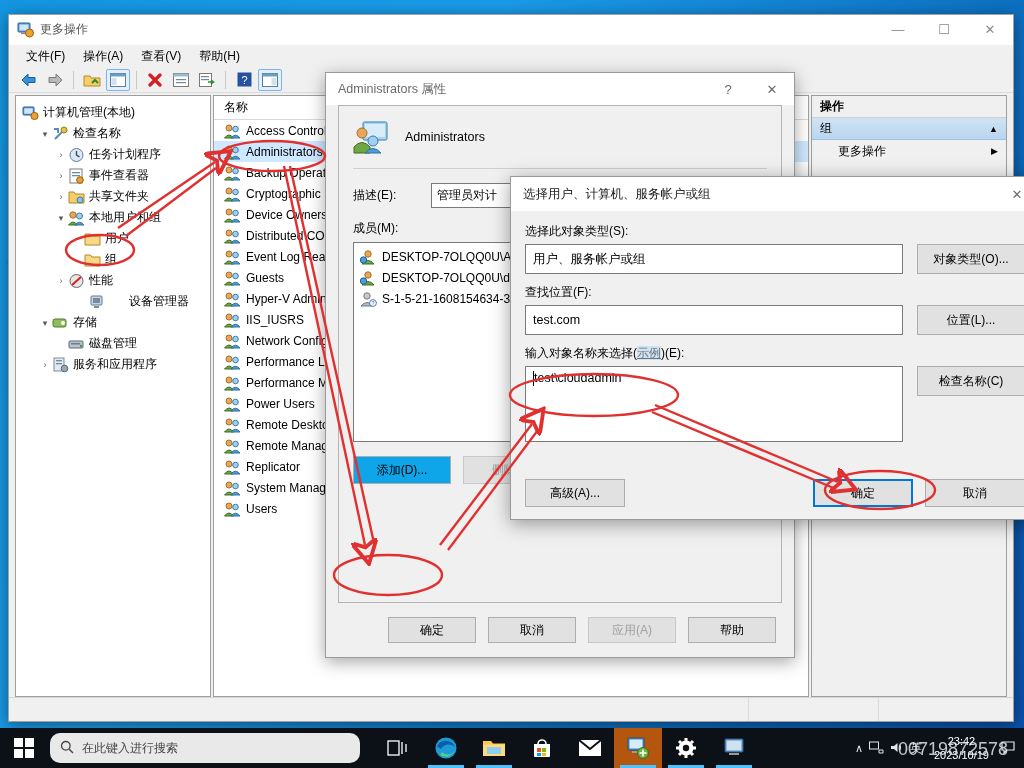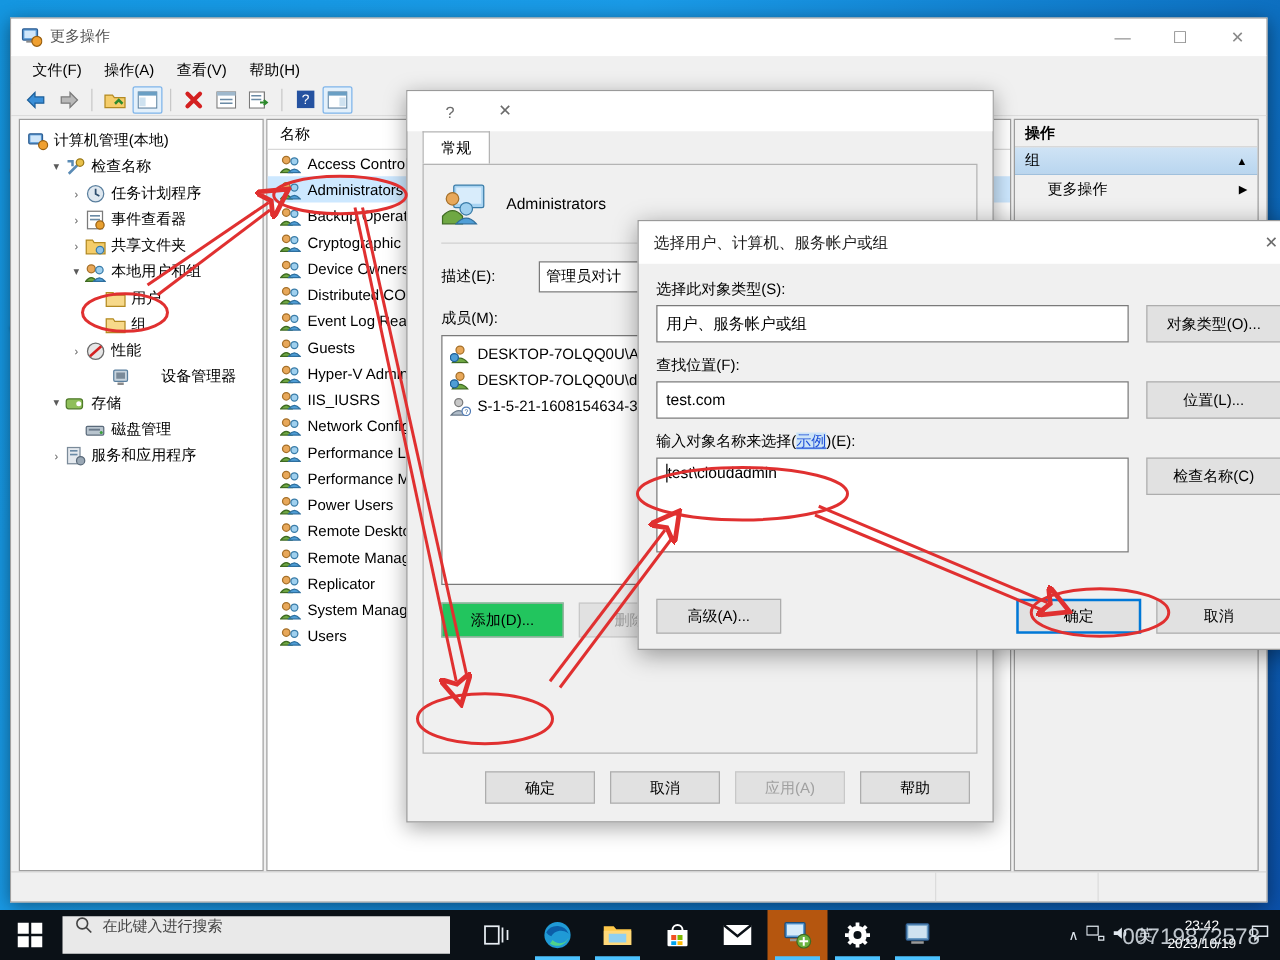--- a/index.html
+++ b/index.html
@@ -92,21 +92,21 @@
   .grp-head .gicon{width:36px;height:34px;flex:0 0 36px;}
   .grp-head .gname{font-size:12.5px;}
   .hr{height:1px;background:#cfcfcf;margin:14px 0 14px 0;}
   .frow{display:flex;align-items:flex-start;margin-bottom:12px;}
   .flabel{width:78px;font-size:12px;padding-top:4px;}
   .fbox{flex:1;background:#fff;border:1px solid #7a7a7a;padding:3px 5px;font-size:12px;}
   .memberbox{height:200px;background:#fff;border:1px solid #7a7a7a;overflow:hidden;padding:3px 0 0 0;}
   .mrow{display:flex;align-items:center;height:21px;padding-left:6px;white-space:nowrap;font-size:12px;}
   .mrow .micon{width:17px;height:16px;margin-right:5px;flex:0 0 17px;}
   .btnrow{display:flex;align-items:flex-start;gap:12px;margin-top:14px;}
-  .wbtn2{min-width:98px;height:28px;background:#22c55e;border:1px solid #adadad;
+  .wbtn2{min-width:98px;height:28px;background:#0ea5e9;border:1px solid #adadad;
     font-size:12px;display:flex;align-items:center;justify-content:center;}
   .wbtn2.disabled{color:#a0a0a0;background:#e1e1e1;border-color:#c8c8c8;}
   .note{flex:1;font-size:12px;line-height:17px;}
   .footer{height:54px;display:flex;align-items:center;justify-content:flex-end;gap:12px;padding-right:18px;}
   .fbtn{width:88px;height:26px;background:#e1e1e1;border:1px solid #adadad;font-size:12px;
     display:flex;align-items:center;justify-content:center;}
   .fbtn.disabled{color:#a0a0a0;border-color:#c8c8c8;}
 
   
   #select-dialog{
@@ -121,32 +121,32 @@
   .srow{display:flex;align-items:flex-start;gap:14px;margin-bottom:10px;text-align:right;}
   .sfield{flex:1;background:#fff;border:1px solid #7a7a7a;height:30px;
     display:flex;align-items:center;padding:0 7px;font-size:12.5px;}
   .sfield.tall{height:76px;align-items:flex-start;padding-top:4px;}
   .sbtn{width:108px;height:30px;background:#e1e1e1;border:1px solid #adadad;font-size:12px;
     display:flex;align-items:center;justify-content:center;flex:0 0 108px;}
   .sfooter{height:52px;display:flex;align-items:center;padding:0 14px;gap:12px;}
   .sbtn2{width:100px;height:28px;background:#e1e1e1;border:1px solid #adadad;font-size:12px;
     display:flex;align-items:center;justify-content:center;}
   .sbtn2.default{border:2px solid #0078d7;}
-  .lnk{color:#1d4ed8;text-decoration:underline;background:#cce4f7;}
+  .lnk{color:#737373;text-decoration:underline;background:#cce4f7;}
   .caret{display:inline-block;width:1px;height:15px;background:#000;vertical-align:middle;}
 
   
   #annot{position:absolute;left:0;top:0;width:1024px;height:768px;pointer-events:none;}
 
   
   #taskbar{position:absolute;left:0;bottom:0;width:1024px;height:40px;
     background:#0b1117;display:flex;align-items:center;}
   #start-btn{width:48px;height:40px;display:flex;align-items:center;justify-content:center;}
-  #search-box{width:310px;height:30px;background:#e9e9e9;display:flex;align-items:flex-start;
-    padding-left:10px;gap:8px;color:#444;font-size:12px;margin-left:2px;}
+  #search-box{width:310px;height:30px;background:#e9e9e9;display:flex;align-items:center;
+    padding-left:10px;gap:8px;color:#444;font-size:12px;margin-left:2px;border-radius:10px;}
   .tb-app{width:48px;height:40px;display:flex;align-items:center;justify-content:center;position:relative;}
   .tb-app.active{background:#b5560f;}
   .tb-app .ul{position:absolute;bottom:0;left:6px;right:6px;height:3px;background:#4cc2ff;}
   #tray{margin-left:auto;display:flex;align-items:center;height:40px;padding-right:6px;gap:6px;color:#fff;}
   .tray-ic{font-size:11px;color:#dfe6ed;}
   #clock{text-align:center;font-size:11px;line-height:14px;color:#fff;padding:0 6px;}
   #watermark{position:absolute;right:16px;bottom:8px;color:#dfe6ed;font-size:18px;
     opacity:.85;white-space:nowrap;letter-spacing:0;}
 </style>
 </head>
@@ -578,27 +578,25 @@
 
   <div class="statusbar">
     <span style="flex:1;"></span>
     <span class="sb-cell" style="width:130px;"></span>
     <span class="sb-cell" style="width:135px;"></span>
   </div>
 </div>
 
 <div id="props-dialog">
   <div class="dtitle">
+    <span class="txt">Administrators 属性</span>
     <span class="dbtn">?</span>
     <span class="dbtn close">✕</span>
   </div>
 
-  <div class="tabstrip">
-    <span class="tab">常规</span>
-  </div>
 
   <div class="tabbody">
     <div class="grp-head">
       <span class="gicon">
         <svg width="36" height="34" viewBox="0 0 36 34">
           <rect x="10" y="2" width="24" height="18" rx="1.5" fill="#a9d4f2" stroke="#3a7ca8"></rect>
           <rect x="12" y="4" width="20" height="13" fill="#d8ecfb"></rect>
           <circle cx="9" cy="13" r="5" fill="#e8a85a" stroke="#a5702a"></circle>
           <path d="M1 27 q8 -9 16 0 v6 H1 Z" fill="#6fa843" stroke="#3f6b23"></path>
           <circle cx="20" cy="21" r="5" fill="#9fd0ef" stroke="#3a7ca8"></circle>

